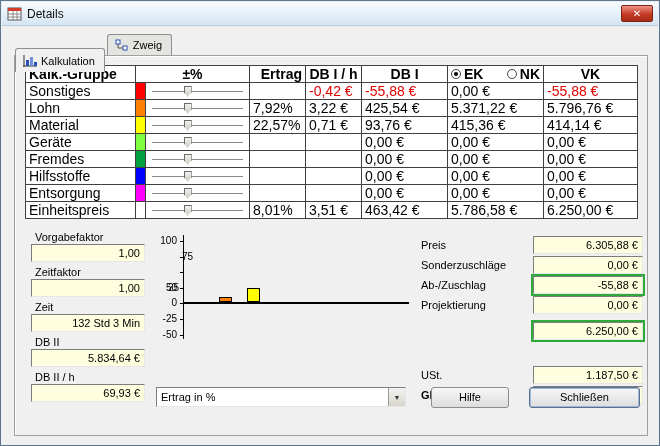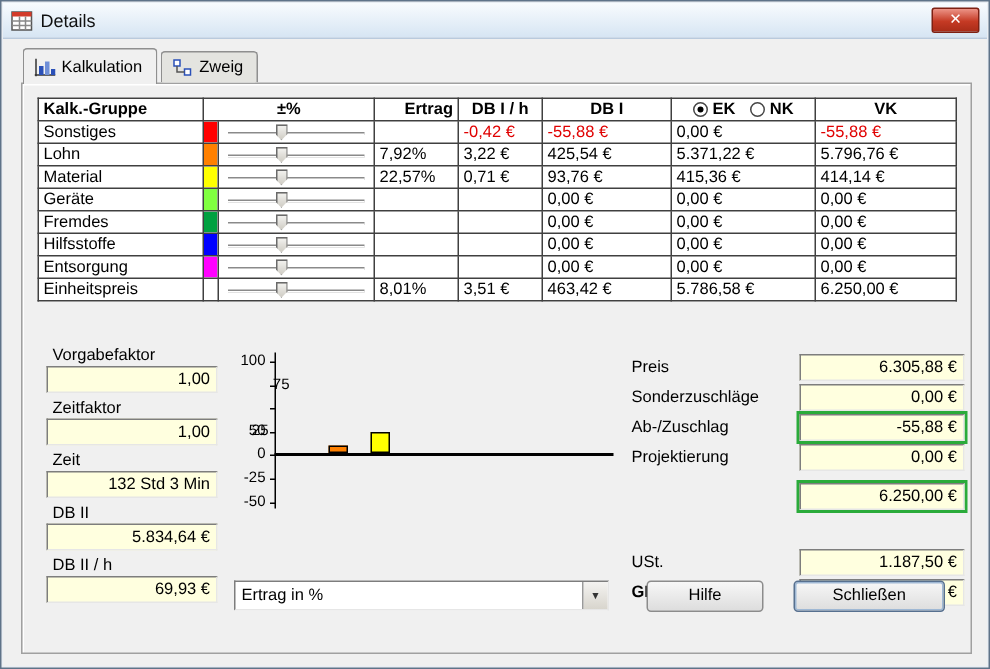--- a/index.html
+++ b/index.html
@@ -32,36 +32,36 @@
 
   
   .tabs{ position:absolute; left:14px; top:31px; display:flex; z-index:3; }
   .tab{
     display:flex; align-items:center; gap:4px;
     border:1px solid #8f8f8f; border-bottom:none;
     border-radius:3px 3px 0 0;
     padding:3px 9px 3px 7px; margin-right:2px;
     background:#e4e4e0; height:21px; margin-top:2px;
   }
-  .tab.active{ background:#f0f0f0; height:24px; margin-top:0; position:relative; z-index:4; }
+  .tab.active{ background:#f0f0f0; height:24px; margin-top:16px; position:relative; z-index:4; }
   .tab .ticon{ width:14px; height:12px; display:inline-block; }
 
   
   .panel{
     position:absolute; left:13px; top:54px; width:634px; height:381px;
     background:#f0f0f0; border:1px solid #a0a0a0;
     box-shadow: inset 1px 1px 0 #ffffff;
     z-index:1;
   }
 
   
   table.calc{
     position:absolute; left:24px; top:64px; width:612px;
     border-collapse:collapse; table-layout:fixed;
-    background:#fff; font-size:11px; z-index:2;
+    background:#fff; font-size:14px; z-index:2;
   }
   .calc th, .calc td{
     border:1px solid #404040; height:15px; padding:0 3px;
     overflow:hidden; white-space:nowrap; font-weight:normal; text-align:left;
   }
   .calc th{ font-weight:bold; }
   .calc .num{ text-align:left; }
   .calc .neg{ color:#e00000; }
   .calc th.cc{ text-align:center; }
   .calc th.cr{ text-align:right; }
@@ -77,21 +77,21 @@
     background:#8a8a8a; border-bottom:1px solid #fff;
   }
   .slider .thumb{
     position:absolute; top:1px; width:8px; height:11px;
     background:linear-gradient(#f2f1ee,#cfccc4);
     border:1px solid #6a6a6a;
     clip-path:polygon(0 0,100% 0,100% 62%,50% 100%,0 62%);
   }
 
   
-  .radio-group{ display:flex; justify-content:center; gap:10px; align-items:center; font-weight:bold; }
+  .radio-group{ display:flex; justify-content:space-between; gap:10px; align-items:center; font-weight:bold; }
   .radio-opt{ display:inline-flex; align-items:center; gap:3px; }
   .radio{
     width:10px; height:10px; border-radius:50%;
     border:1px solid #464646; background:#fff; display:inline-block; position:relative;
   }
   .radio.sel::after{
     content:""; position:absolute; left:2px; top:2px; width:4px; height:4px;
     border-radius:50%; background:#000;
   }
 
@@ -142,21 +142,21 @@
 
   
   .btn{
     position:absolute; height:21px; z-index:2;
     background:linear-gradient(#f7f7f7,#dddddd);
     border:1px solid #8c8c8c; border-radius:3px;
     font-size:11px; font-family:"Liberation Sans",sans-serif;
     text-align:center; line-height:19px;
   }
   .btn-help{ left:430px; top:386px; width:78px; }
-  .btn-close{ left:528px; top:386px; width:101px; border-color:#57708f; box-shadow: inset 0 0 0 1px #9fb8d4; }
+  .btn-close{ left:528px; top:386px; width:111px; border-color:#57708f; box-shadow: inset 0 0 0 1px #9fb8d4; }
 </style>
 </head>
 <body>
 
 <div class="window">
 
   <div class="titlebar">
     <span class="title-icon">
       <svg width="15" height="14" viewBox="0 0 15 14">
         <rect x="1" y="1" width="13" height="12" fill="#fff" stroke="#555"></rect>

